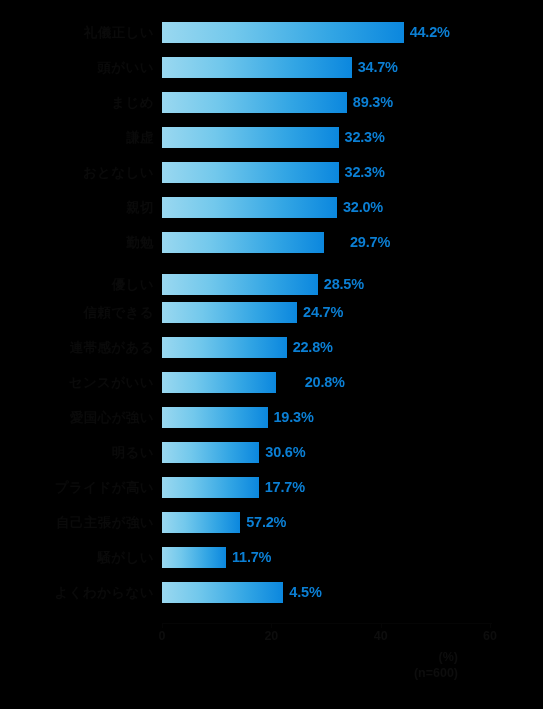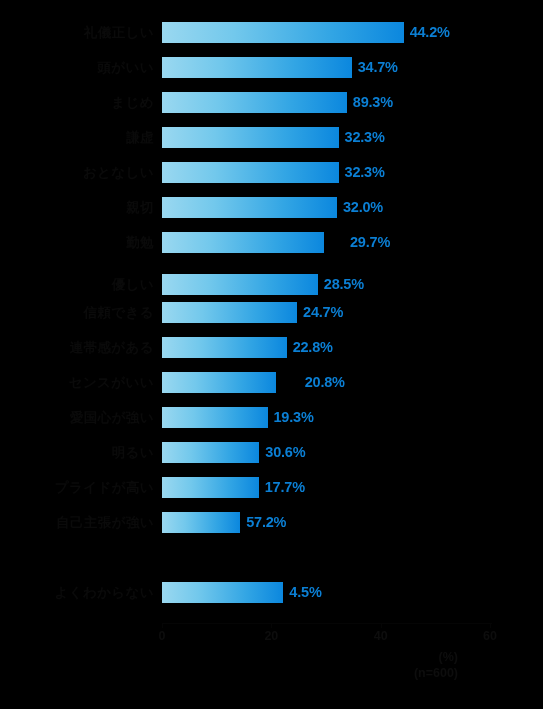--- a/index.html
+++ b/index.html
@@ -193,20 +193,25 @@
       </div>
       <div class="row" style="top: 455px;">
         <div class="cat-label">プライドが高い</div>
         <div class="bar" style="width: 96.76px;"></div>
         <div class="value-label" style="left: 264.76px;">17.7%</div>
       </div>
       <div class="row" style="top: 490px;">
         <div class="cat-label">自己主張が強い</div>
         <div class="bar" style="width: 78.1733px;"></div>
         <div class="value-label" style="left: 246.173px;">57.2%</div>
+      </div>
+      <div class="row" style="top: 525px;">
+        <div class="cat-label">騒がしい</div>
+        <div class="bar" style="width: 63.96px;"></div>
+        <div class="value-label" style="left: 231.96px;">11.7%</div>
       </div>
       <div class="row" style="top: 560px;">
         <div class="cat-label">よくわからない</div>
         <div class="bar" style="width: 121.36px;"></div>
         <div class="value-label" style="left: 289.36px;">4.5%</div>
       </div>
     </div>
 
   <div class="axis-line"></div>
   <div id="axis-ticks">

